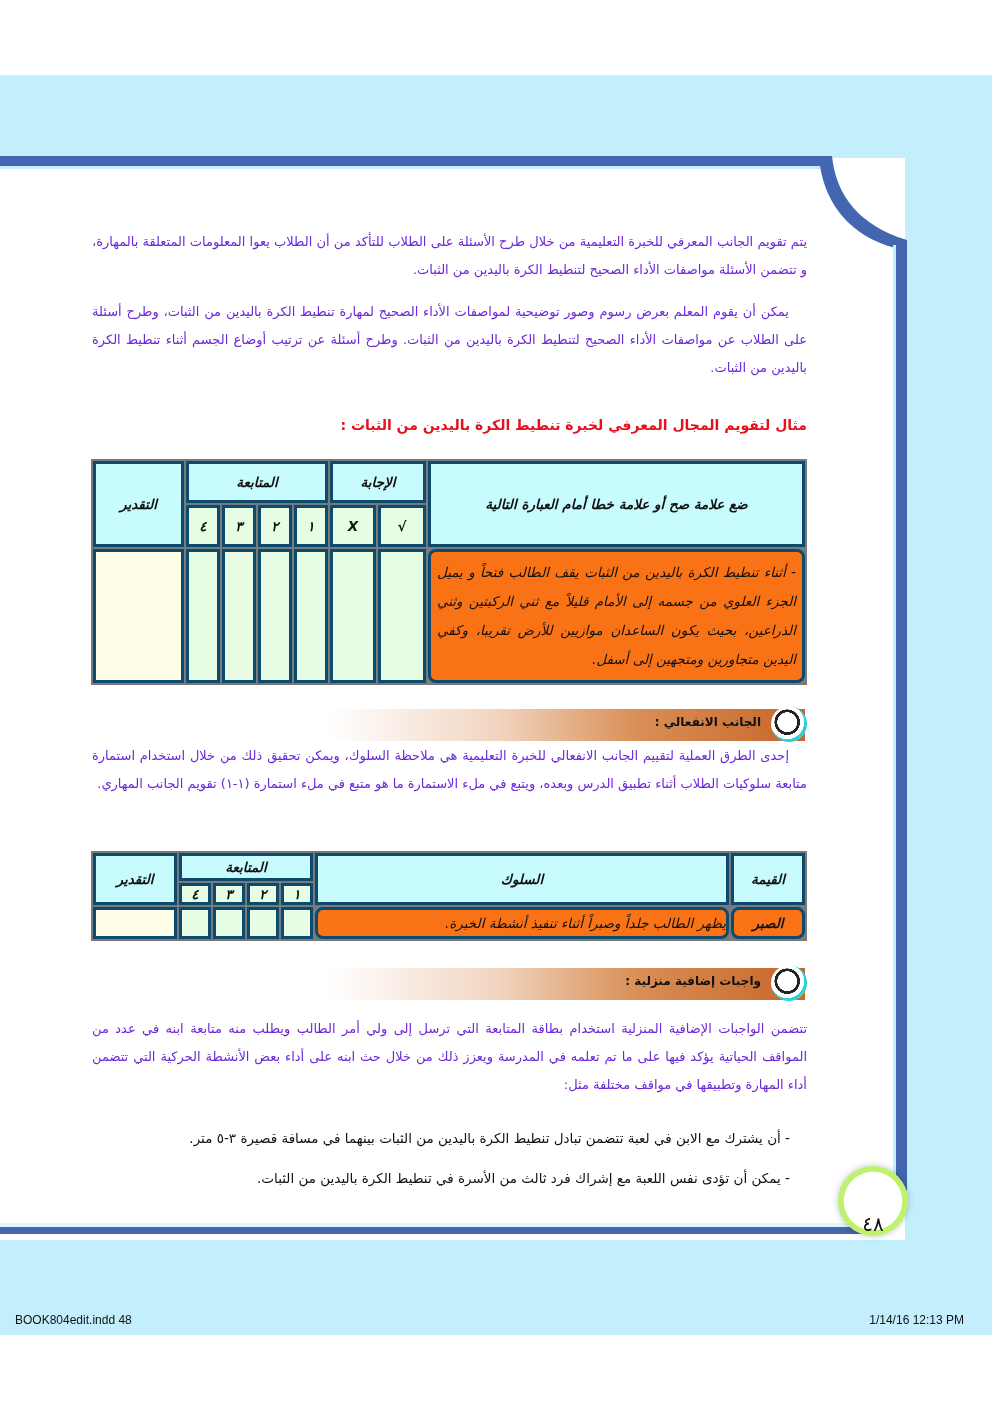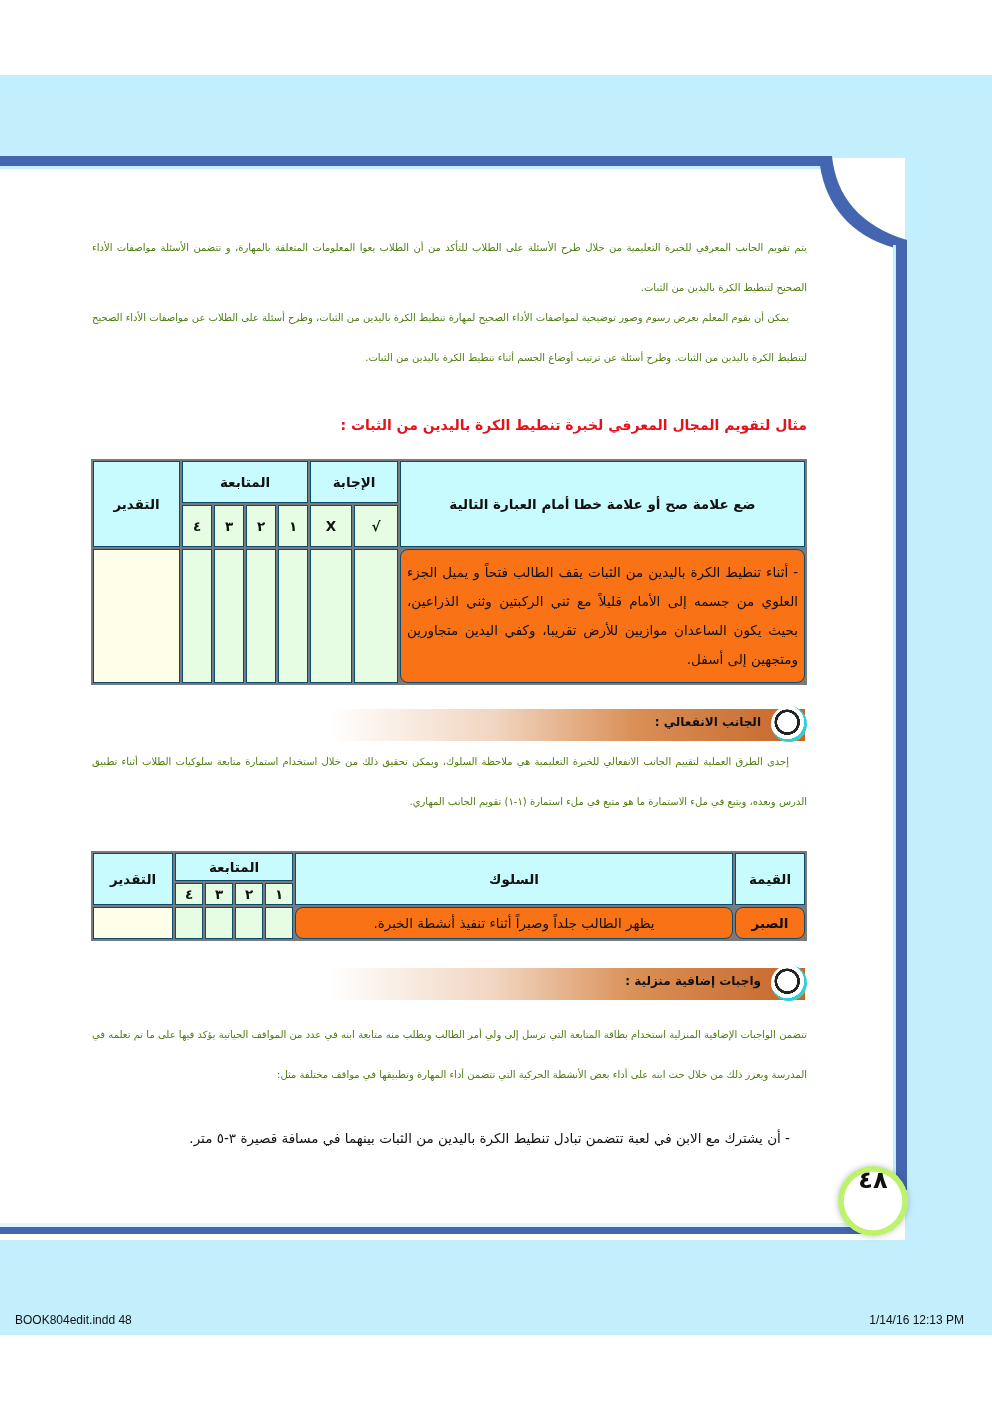--- a/index.html
+++ b/index.html
@@ -18,40 +18,40 @@
     .frame-top-light { position: absolute; left: 0; top: 166px; width: 820px; height: 3px; background: #c3effd; }
     .frame-right { position: absolute; left: 895px; top: 240px; width: 12px; height: 950px; background: #4466b0; }
     .frame-right-light { position: absolute; left: 893px; top: 245px; width: 3px; height: 940px; background: #c3effd; }
     .frame-bottom { position: absolute; left: 0; top: 1227px; width: 880px; height: 7px; background: #4466b0; }
     .frame-bottom-light { position: absolute; left: 0; top: 1223px; width: 870px; height: 4px; background: #dff6fd; }
     .corner { position: absolute; left: 820px; top: 156px; }
     .paper-cut { position: absolute; left: 905px; top: 158px; width: 87px; height: 82px; background: #c3effd; }
 
     .text {
       position: absolute; direction: rtl; text-align: justify; text-align-last: right;
-      font-size: 10px; line-height: 40px; color: #4d7c0f;
+      font-size: 13px; line-height: 28px; color: #6d28d9;
     }
     .p1 { left: 92px; top: 228px; width: 715px; }
     .p2 { left: 92px; top: 298px; width: 715px; text-indent: 18px; }
     .caption {
       position: absolute; left: 92px; top: 417px; width: 715px; text-align: right;
       direction: rtl; color: #e8101a; font-weight: bold; font-size: 14px;
     }
 
     table { border-collapse: separate; border-spacing: 2px; background: #7a7a7a; position: absolute; direction: rtl; }
-    td { border: 1px solid #0c4a6e; text-align: center; font-size: 13.5px; font-weight: bold; padding: 0; }
+    td { border: 3px solid #0c4a6e; text-align: center; font-size: 13.5px; font-weight: bold; padding: 0; font-style: italic; }
     .cy { background: #c8fbfd; }
     .cg { background: #e6fde3; }
     .cp { background: #f97316; border-radius: 8px; }
     .cl { background: #fefee9; }
 
     .t1 { left: 91px; top: 459px; width: 716px; }
     .t1 td.stmt-text { text-align: justify; text-align-last: right; font-weight: normal; padding: 4px 6px; line-height: 29px; font-size: 13.5px; }
     .t2 { left: 91px; top: 851px; width: 716px; }
-    .t2 td.behav { font-weight: normal; }
+    .t2 td.behav { font-weight: normal; text-align: right; }
 
     .banner {
       position: absolute; height: 32px; direction: rtl;
       background: linear-gradient(to left, #c7662a 0%, #d98e55 35%, #f1d5c0 65%, #ffffff 100%);
     }
     .banner .ball {
       position: absolute; right: -2px; top: -3px; width: 36px; height: 36px; border-radius: 50%;
       background: radial-gradient(circle at 45% 45%, #fff 0 35%, #222 36% 45%, #fff 46% 60%, #2bd0d8 61% 72%, #f5e63a 73% 82%, #e5402a 83%);
     }
     .banner .title {
@@ -62,22 +62,22 @@
 
     .p3 { left: 92px; top: 742px; width: 715px; text-indent: 18px; }
     .p4 { left: 92px; top: 1015px; width: 715px; }
     .bullets { position: absolute; left: 150px; top: 1128px; width: 640px; direction: rtl; font-size: 13.5px; }
     .bullets div { height: 40px; line-height: 20px; }
 
     .page-badge {
       position: absolute; left: 838px; top: 1166px; width: 70px; height: 70px; border-radius: 50%;
       background: radial-gradient(circle, #fff 0 58%, #bff26a 60% 70%, #2bd8d8 72% 84%, #a41e12 86%);
       box-shadow: 0 0 6px rgba(0,0,0,.25);
-      display: flex; align-items: flex-start; justify-content: center;
-      font-weight: bold; font-size: 24px; color: #111;
+      display: flex; align-items: flex-end; justify-content: center;
+      font-weight: normal; font-size: 20px; color: #111;
     }
     .footer { position: absolute; top: 1313px; font-family: "Liberation Sans", sans-serif; font-size: 12px; color: #111; }
     .footer-left { left: 15px; }
     .footer-right { right: 28px; }
   </style>
 </head>
 <body>
 
 <div class="bg-top"></div>
 <div class="paper"></div>
@@ -157,20 +157,21 @@
 </tbody>
   </table>
 
 <div class="banner b2">
   <span class="ball"></span>
   <span class="title">واجبات إضافية منزلية :</span>
 </div>
 <div class="text p4">تتضمن الواجبات الإضافية المنزلية استخدام بطاقة المتابعة التي ترسل إلى ولي أمر الطالب ويطلب منه متابعة ابنه في عدد من المواقف الحياتية يؤكد فيها على ما تم تعلمه في المدرسة ويعزز ذلك من خلال حث ابنه على أداء بعض الأنشطة الحركية التي تتضمن أداء المهارة وتطبيقها في مواقف مختلفة مثل:</div>
 <div class="bullets">
   <div>- أن يشترك مع الابن في لعبة تتضمن تبادل تنطيط الكرة باليدين من الثبات بينهما في مسافة قصيرة ٣-٥ متر.</div>
+  <div>- يمكن أن تؤدى نفس اللعبة مع إشراك فرد ثالث من الأسرة في تنطيط الكرة باليدين من الثبات.</div>
 </div>
 
 <div class="page-badge">
   <span>٤٨</span>
 </div>
 
 <div class="footer footer-left">BOOK804edit.indd   48</div>
 <div class="footer footer-right">1/14/16   12:13 PM</div>
 
 </body></html>

